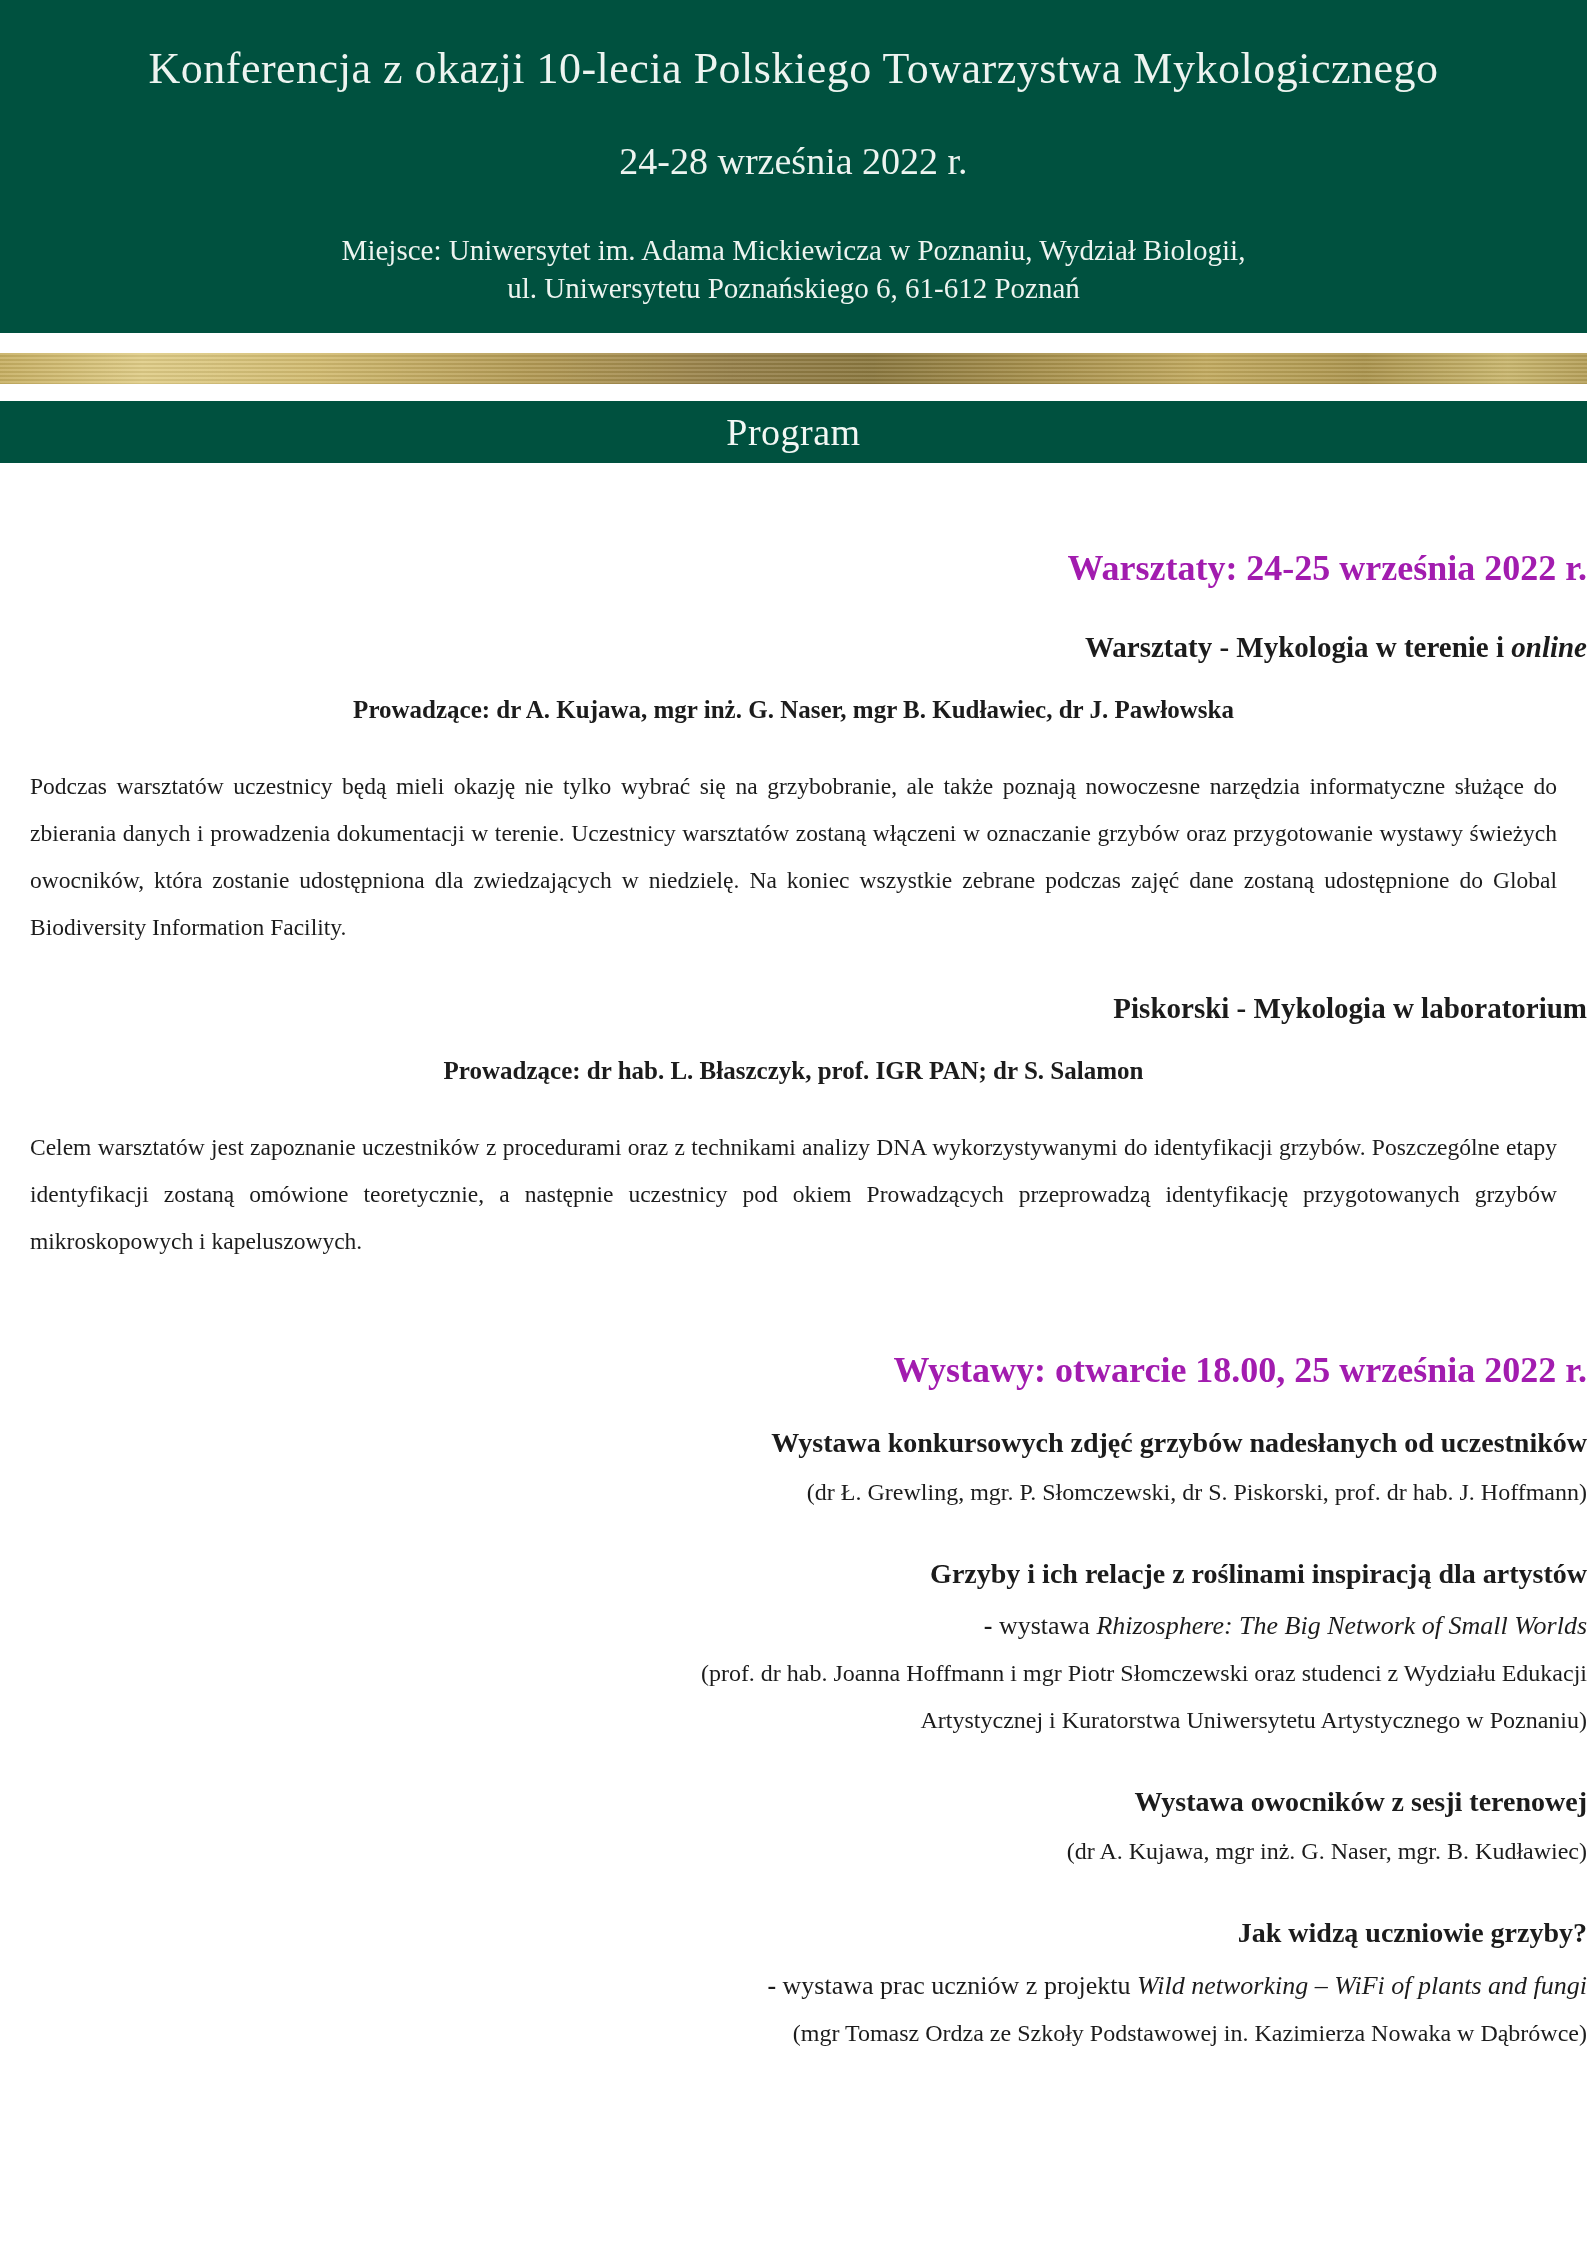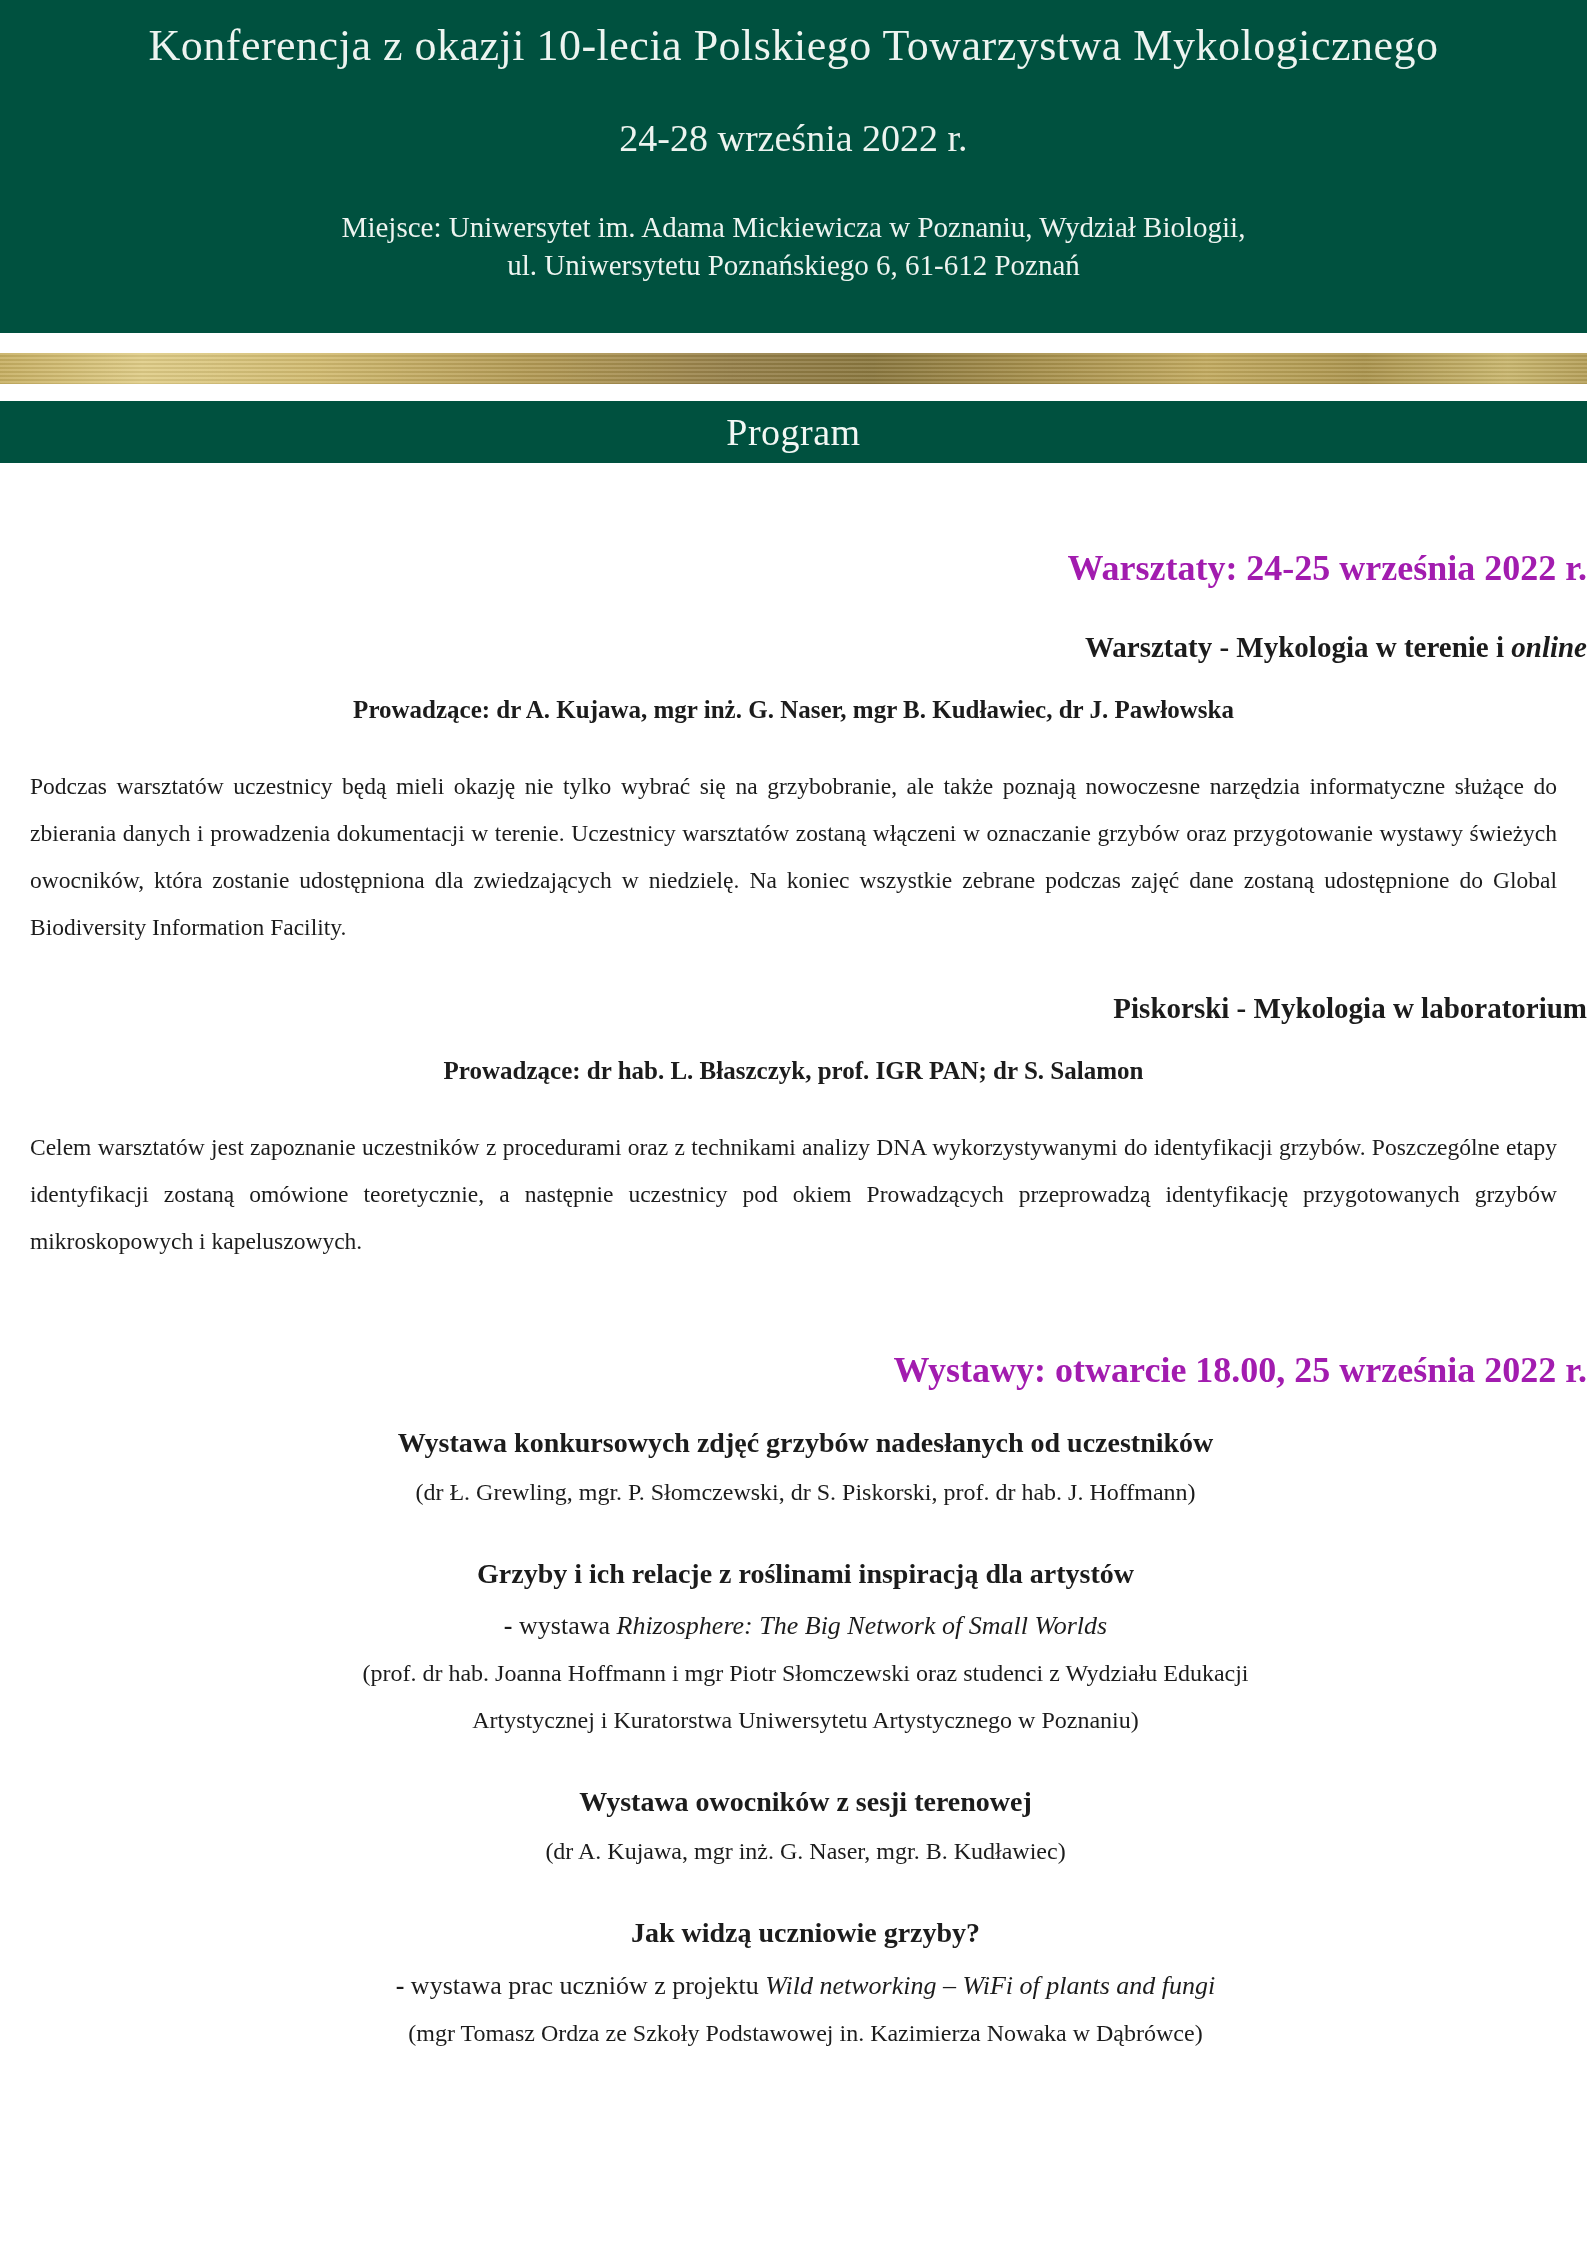--- a/index.html
+++ b/index.html
@@ -6,21 +6,21 @@
   html,body { background:#ffffff; }
   body {
     width:1587px; height:2245px; margin:0 auto;
     font-family:"Liberation Serif","DejaVu Serif",serif;
     color:#1c1c1c; overflow:hidden;
   }
 
   
   .header {
     height:333px; background:#00513F; color:#edf4f0;
-    text-align:center; padding-top:21px;
+    text-align:center; padding-top:44px;
   }
   .header-title { font-size:44px; font-weight:400; letter-spacing:.5px; line-height:1.15; }
   .header-dates { font-size:38px; font-weight:400; margin-top:44px; }
   .header-location { font-size:29px; margin-top:48px; line-height:38px; }
 
   
   .gold-bar {
     height:31px; margin-top:20px;
     background:
       repeating-linear-gradient(180deg, rgba(255,255,255,.10) 0 2px, rgba(0,0,0,.06) 2px 4px),
@@ -45,21 +45,21 @@
   .heading-exhibitions { margin-top:84px; }
 
   .session-title { text-align:right; font-weight:700; font-size:29px; margin-top:40px; line-height:1.2; }
   .session-title i { font-style:italic; }
   .session-leaders { text-align:center; font-weight:700; font-size:25px; margin-top:30px; line-height:1.2; }
   .session-desc {
     margin:38px 30px 0 30px; font-size:23.5px; line-height:47px;
     text-align:justify; text-justify:inter-word;
   }
 
-  .exhibit { text-align:center; margin-top:50px;padding-left:24px; }
+  .exhibit { text-align:right; margin-top:50px;padding-left:24px; }
   .exhibit-first { margin-top:34px; }
   .exhibit-title { font-size:28px; font-weight:700; line-height:1.2; }
   .exhibit-sub { font-size:26px; margin-top:20px; line-height:1.2; }
   .exhibit-sub b { font-weight:700; }
   .exhibit-sub i { font-style:italic; }
   .exhibit-credit { font-size:24px; margin-top:18px; line-height:29px; }
 </style>
 </head>
 <body>
 

